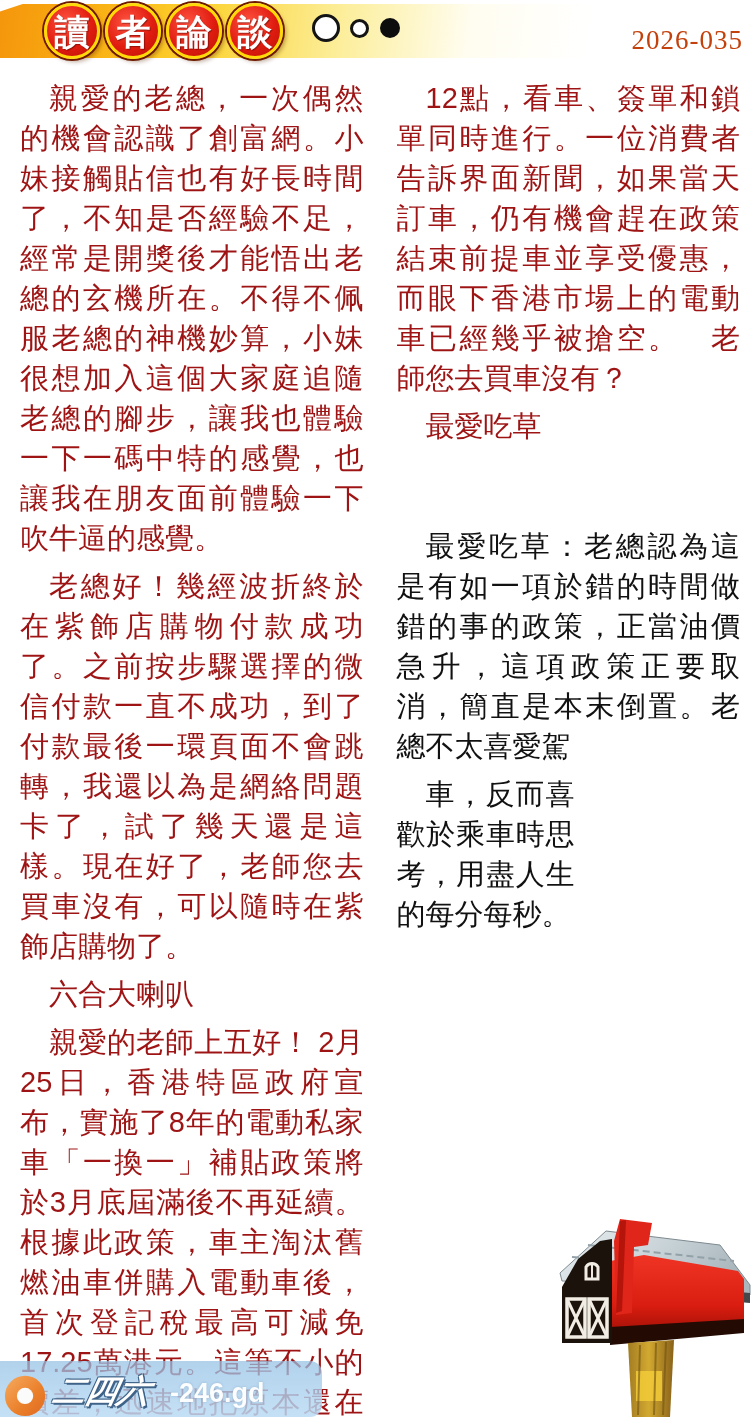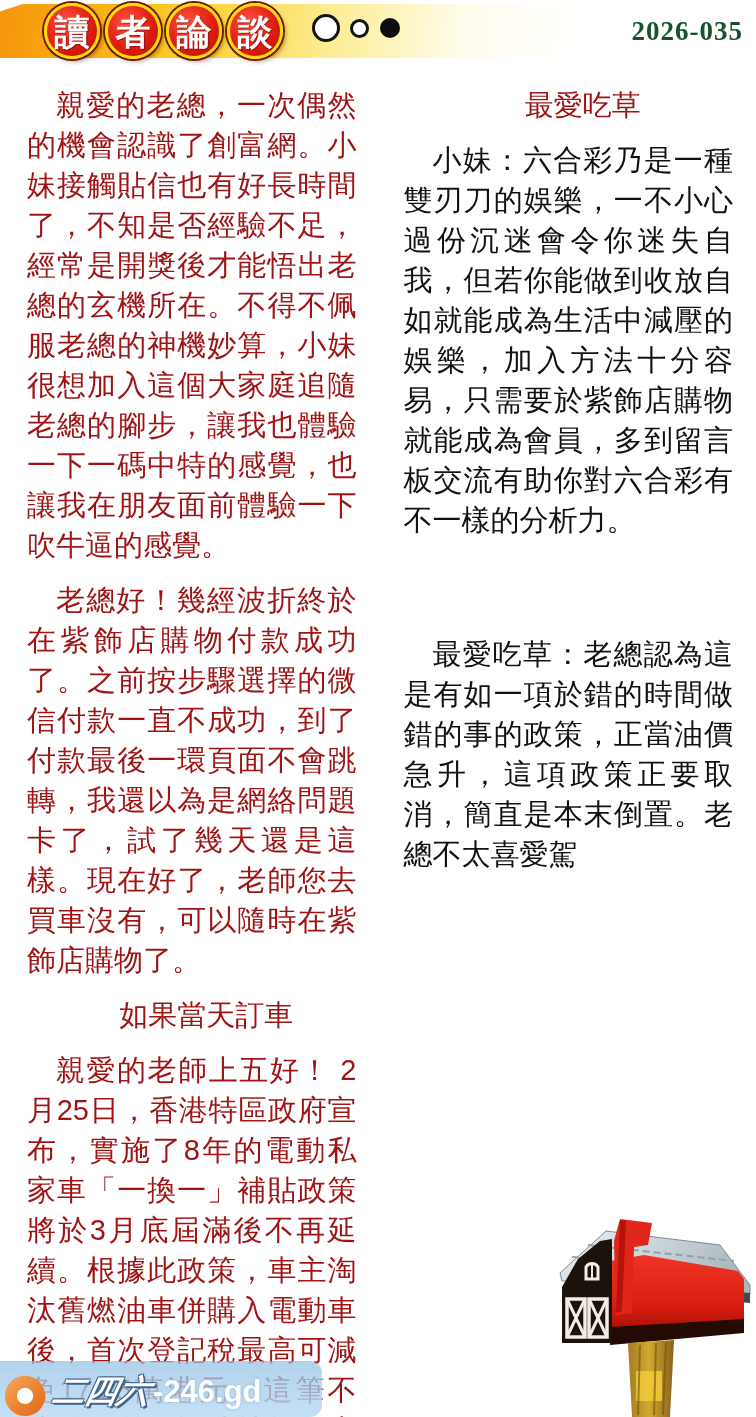--- a/index.html
+++ b/index.html
@@ -25,34 +25,34 @@
   }
   .logo-circle span{
     color:#fff;font-size:35px;font-weight:bold;line-height:1;
     text-shadow:1px 1px 1px rgba(60,0,0,.45);
   }
   .dots{position:absolute;top:14px;left:312px;display:flex;align-items:center;}
   .dot-lg{width:22px;height:22px;border:3px solid #141414;border-radius:50%;background:#fff;margin-right:10px;}
   .dot-md{width:13px;height:13px;border:3px solid #141414;border-radius:50%;background:#fff;margin-right:11px;}
   .dot-filled{width:20px;height:20px;border-radius:50%;background:#0d0d0d;}
   .issue{
-    position:absolute;top:16px;right:13px;
+    position:absolute;top:25px;right:13px;
     font-family:"Liberation Serif","DejaVu Serif",serif;
-    font-size:27px;font-weight:bold;color:#14532d;letter-spacing:1px;
+    font-size:27px;font-weight:normal;color:#c2410c;letter-spacing:1px;
   }
   
   .columns{
     position:absolute;top:70px;left:0;width:756px;box-sizing:border-box;
     padding:0 8px 0 12px;display:flex;gap:17px;
   }
   .col{flex:1;min-width:0;font-size:29px;line-height:40px;color:#111;
        text-align:justify;text-justify:inter-character;}
-  .col p{margin:15px;text-indent:1em;}
+  .col p{margin:8px;text-indent:1em;}
   .red{color:#9e1414;}
-  .sig{text-align:center;text-indent:0;margin:0;}
+  .sig{text-align:left;text-indent:0;margin:0;}
   .mt-gap{margin-top:38px;}
   .mt-md{margin-top:26px;}
   .email-gap{height:64px;}
   .noindent{text-indent:0;}
   .narrow{width:178px;text-indent:0;}
   
   .mailbox{position:absolute;left:548px;top:1213px;width:208px;height:204px;z-index:2;}
   
   .watermark{
     position:absolute;left:0;bottom:0;width:322px;height:56px;z-index:5;
@@ -60,22 +60,22 @@
     border-radius:0 12px 12px 0;
   }
   .wm-logo{position:absolute;left:3px;top:11px;}
   .wm-text{position:absolute;left:54px;top:9px;white-space:nowrap;}
   .wm-name{
     display:inline-block;transform:skewX(-12deg);
     font-size:32px;font-weight:bold;font-style:italic;color:#ffffff;
     text-shadow:2px 2px 0 #3e6288,-1px -1px 0 #3e6288,1px -1px 0 #3e6288,-1px 1px 0 #3e6288;
   }
   .wm-domain{
-    font-size:31px;font-weight:bold;color:rgba(255,255,255,.96);
-    text-shadow:0 0 3px rgba(125,158,190,.6);margin-left:3px;
+    font-size:27px;font-weight:bold;color:rgba(255,255,255,.96);
+    text-shadow:0 0 3px rgba(125,158,190,.6);margin-left:20px;
   }
 </style>
 </head>
 <body>
 
 <div class="page">
 
   <div class="banner"></div>
 
   <div class="logo-row">
@@ -99,29 +99,30 @@
     <div class="dot-filled"></div>
   </div>
 
   <div class="issue">2026-035</div>
 
   <div class="columns">
 
     <div class="col">
       <p class="red">親愛的老總，一次偶然的機會認識了創富網。小妹接觸貼信也有好長時間了，不知是否經驗不足，經常是開獎後才能悟出老總的玄機所在。不得不佩服老總的神機妙算，小妹很想加入這個大家庭追隨老總的腳步，讓我也體驗一下一碼中特的感覺，也讓我在朋友面前體驗一下吹牛逼的感覺。</p>
       <p class="red mt-gap">老總好！幾經波折終於在紫飾店購物付款成功了。之前按步驟選擇的微信付款一直不成功，到了付款最後一環頁面不會跳轉，我還以為是網絡問題卡了，試了幾天還是這樣。現在好了，老師您去買車沒有，可以隨時在紫飾店購物了。</p>
-      <p class="red sig">如果當天訂車</p>
+      <p class="red sig">六合大喇叭</p>
       <p class="red mt-gap">親愛的老師上五好！ 2月25日，香港特區政府宣布，實施了8年的電動私家車「一換一」補貼政策將於3月底屆滿後不再延續。根據此政策，車主淘汰舊燃油車併購入電動車後，首次登記稅最高可減免17.25萬港元。這筆不小的價差，迅速地把原本還在觀望的潛在購車者推向門市。政策公佈當晚，多家新能源汽車門市營業至夜裡</p>
     </div>
 
     <div class="col">
+      <p class="red noindent">12點，看車、簽單和鎖單同時進行。一位消費者告訴界面新聞，如果當天訂車，仍有機會趕在政策結束前提車並享受優惠，而眼下香港市場上的電動車已經幾乎被搶空。　老師您去買車沒有？</p>
       <p class="red sig">最愛吃草</p>
-      <p class="mt-gap">小妹：六合彩乃是一種雙刃刀的娛樂，一不小心過份沉迷會令你迷失自我，但若你能做到收放自如就能成為生活中減壓的娛樂，加入方法十分容易，只需要於紫飾店購物就能成為會員，多到留言板交流有助你對六合彩有不一樣的分析力。</p>
       <div class="email-gap"></div>
       <p class="mt-md">最愛吃草：老總認為這是有如一項於錯的時間做錯的事的政策，正當油價急升，這項政策正要取消，簡直是本末倒置。老總不太喜愛駕</p>
+      <p class="narrow">車，反而喜歡於乘車時思考，用盡人生的每分每秒。</p>
     </div>
 
   </div>
 
   <svg class="mailbox" viewBox="0 0 208 204" xmlns="http://www.w3.org/2000/svg">
     <defs>
       <linearGradient id="redg" x1="0" y1="0" x2="0" y2="1">
         <stop offset="0" stop-color="#f03424"></stop>
         <stop offset="0.65" stop-color="#d91d10"></stop>
         <stop offset="1" stop-color="#a31006"></stop>

